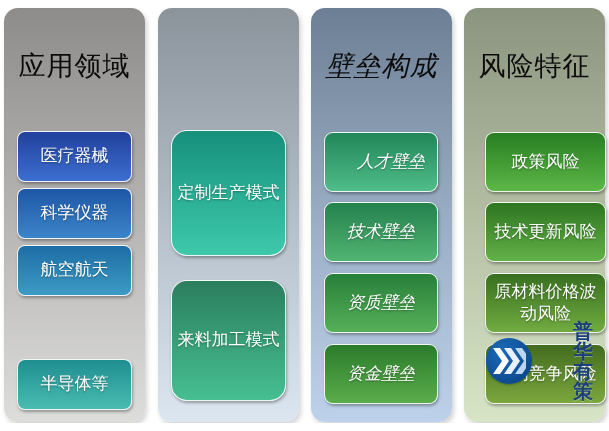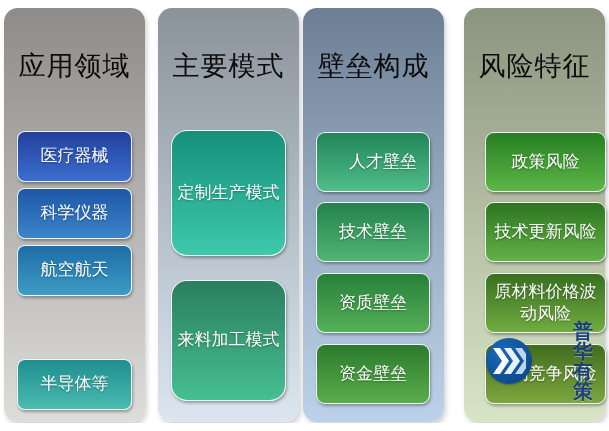--- a/index.html
+++ b/index.html
@@ -3,21 +3,21 @@
 <meta charset="utf-8">
 <style>
   html,body{margin:0;padding:0;background:#ffffff;}
   body{width:609px;height:431px;font-family:"Liberation Sans","DejaVu Sans",sans-serif;}
   .canvas{position:relative;width:609px;height:423px;background:#ffffff;overflow:hidden;}
 
   .col{position:absolute;top:8px;width:141px;height:414px;border-radius:14px;
        box-shadow:2px 3px 5px rgba(0,0,0,.18);}
   .col1{left:4px;  background:linear-gradient(#8d8c8a,#b9b8b6 55%,#dddddb);}
   .col2{left:158px;background:linear-gradient(#8b939b,#b7c2cc 55%,#dce6f0);}
-  .col3{left:303px;background:linear-gradient(#6d7f95,#9cb1c7 55%,#bdd2ea);}
+  .col3{left:311px;background:linear-gradient(#6d7f95,#9cb1c7 55%,#bdd2ea);font-style:italic;}
   .col4{left:464px;background:linear-gradient(#8b947f,#b8c2a6 55%,#d7e5c6);}
 
   .hdr{position:absolute;top:40px;left:0;width:100%;margin:0;text-align:center;
        font-size:27px;font-weight:400;letter-spacing:1px;color:#0b0b0b;}
 
   .box{position:absolute;display:flex;align-items:center;justify-content:center;
        color:#ffffff;font-size:17px;text-align:center;line-height:1.3;
        border:1.5px solid rgba(255,255,255,.92);box-sizing:border-box;
        box-shadow:1px 2px 3px rgba(0,0,0,.32);text-shadow:0 1px 2px rgba(0,0,0,.35);
        padding:0 4px;}
@@ -62,21 +62,20 @@
 
   <section class="col col1">
     <h2 class="hdr">应用领域</h2>
     <div class="box i0">医疗器械</div>
     <div class="box i1">科学仪器</div>
     <div class="box i2">航空航天</div>
     <div class="box i4">半导体等</div>
   </section>
 
   <section class="col col2">
-    <h2 class="hdr">主要模式</h2>
     <div class="box i0">定制生产模式</div>
     <div class="box i1">来料加工模式</div>
   </section>
 
   <section class="col col3">
     <h2 class="hdr">壁垒构成</h2>
     <div class="box i0">人才壁垒</div>
     <div class="box i1">技术壁垒</div>
     <div class="box i2">资质壁垒</div>
     <div class="box i3">资金壁垒</div>

